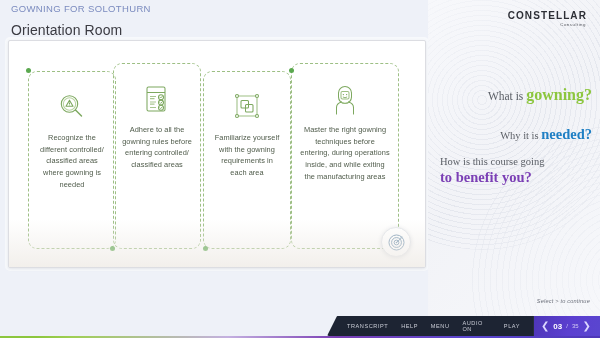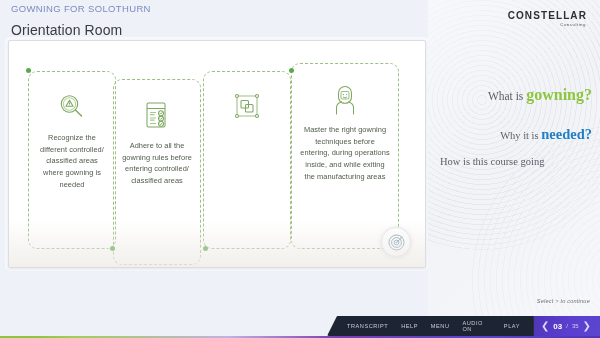--- a/index.html
+++ b/index.html
@@ -75,21 +75,21 @@
     position: absolute;
     top: 0;
     width: 88px;
     height: 182px;
     border: 1.2px dashed #9dbf84;
     border-radius: 9px;
     padding: 18px 6px 0 6px;
     text-align: center;
   }
   .card.c1 { left: 3px;   top: 8px;  height: 178px; }
-  .card.c2 { left: 88px;  top: 16px;  height: 186px; }
+  .card.c2 { left: 88px;  top: 0px;  height: 186px; }
   .card.c3 { left: 178px; top: 8px;  height: 178px; }
   .card.c4 { left: 266px; top: 0px;  height: 186px; width: 108px; }
 
   .card-icon {
     height: 34px;
     display: flex;
     align-items: center;
     justify-content: center;
     margin-bottom: 8px;
   }
@@ -325,20 +325,21 @@
             <svg width="30" height="28" viewBox="0 0 30 28" fill="none" stroke="#7da85f" stroke-width="1.05">
               <rect x="5" y="3" width="20" height="20" rx="0.8" stroke="#9dbf84"></rect>
               <rect x="9" y="7.5" width="7.5" height="7.5" rx="1"></rect>
               <rect x="13.5" y="11.5" width="7.5" height="7.5" rx="1"></rect>
               <circle cx="5" cy="3" r="1.5" fill="#fff"></circle>
               <circle cx="25" cy="3" r="1.5" fill="#fff"></circle>
               <circle cx="5" cy="23" r="1.5" fill="#fff"></circle>
               <circle cx="25" cy="23" r="1.5" fill="#fff"></circle>
             </svg>
           </div>
+          <div class="card-text">Familiarize yourself with the gowning requirements in each area</div>
         </div>
 
         <div class="card c4">
           <div class="card-icon">
             <svg width="28" height="31" viewBox="0 0 28 31" fill="none" stroke="#7da85f" stroke-width="1.05">
               <path d="M7.5 13 v-4 a6.5 6.5 0 0 1 13 0 v4 a6.5 6.5 0 0 1 -13 0 z"></path>
               <rect x="10" y="7.5" width="8" height="7.5" rx="1.4" stroke="#9dbf84"></rect>
               <circle cx="12.4" cy="10.6" r="0.7" fill="#7da85f" stroke="none"></circle>
               <circle cx="15.6" cy="10.6" r="0.7" fill="#7da85f" stroke="none"></circle>
               <path d="M12.2 13.2 q1.8 1.3 3.6 0" stroke-width="0.85" stroke-linecap="round"></path>
@@ -382,20 +383,21 @@
 
     <div class="questions">
       <div class="q q1">
         <span class="lead">What is </span><span class="emph">gowning?</span>
       </div>
       <div class="q q2">
         <span class="lead">Why it is </span><span class="emph">needed?</span>
       </div>
       <div class="q q3">
         <span class="lead">How is this course going</span>
+          <span class="emph">to benefit you?</span>
       </div>
     </div>
 
     <div class="hint">Select &gt; to continue</div>
   </div>
 
   <div class="bottom-bar">
     <div class="bar-dark">
       <span class="bar-item">TRANSCRIPT</span>
       <span class="bar-sep"></span>

